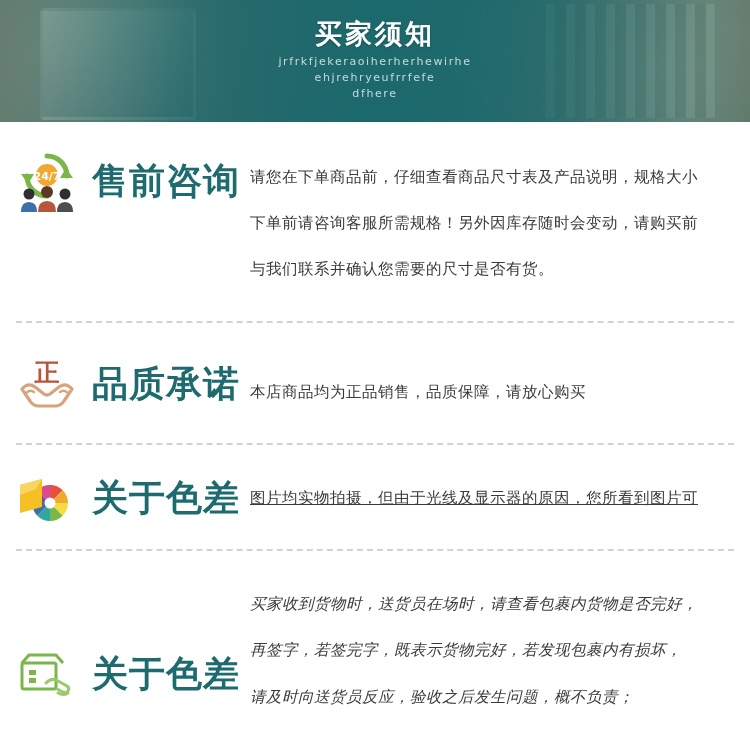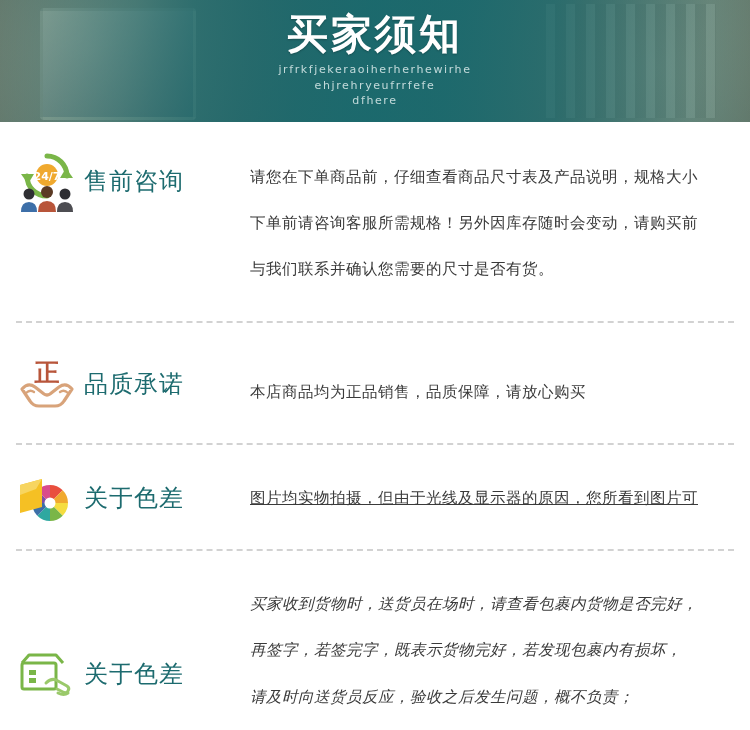--- a/index.html
+++ b/index.html
@@ -63,21 +63,21 @@
     position: absolute;
     inset: 0;
     display: flex;
     flex-direction: column;
     align-items: center;
     justify-content: center;
   }
   .banner-title {
     color: #ffffff;
     font-family: "DejaVu Sans", "Liberation Sans", sans-serif;
-    font-size: 41px;
+    font-size: 27px;
     font-weight: bold;
     letter-spacing: 3px;
     line-height: 1.05;
     text-shadow: 0 1px 2px rgba(0,0,0,0.25);
     margin-bottom: 6px;
   }
   .banner-sub {
     color: #cfe3e3;
     font-size: 11px;
     letter-spacing: 1.6px;
@@ -97,32 +97,32 @@
     border-bottom: 2px dashed #d2d2d2;
   }
   .section:last-child {
     border-bottom: none;
   }
   .sec-left {
     width: 212px;
     flex: 0 0 212px;
     display: flex;
     align-items: center;
-    gap: 6px;
+    gap: 14px;
     padding-top: 4px;
   }
   .sec-icon {
     width: 62px;
     height: 62px;
     flex: 0 0 62px;
     position: relative;
   }
   .sec-label {
-    font-size: 24px;
-    font-weight: normal;
+    font-size: 36px;
+    font-weight: bold;
     color: #1d6b6f;
     letter-spacing: 1px;
     line-height: 1;
     white-space: nowrap;
   }
   .sec-body {
     flex: 1 1 auto;
     font-size: 15.5px;
     color: #3a3a3a;
     line-height: 1.95;

